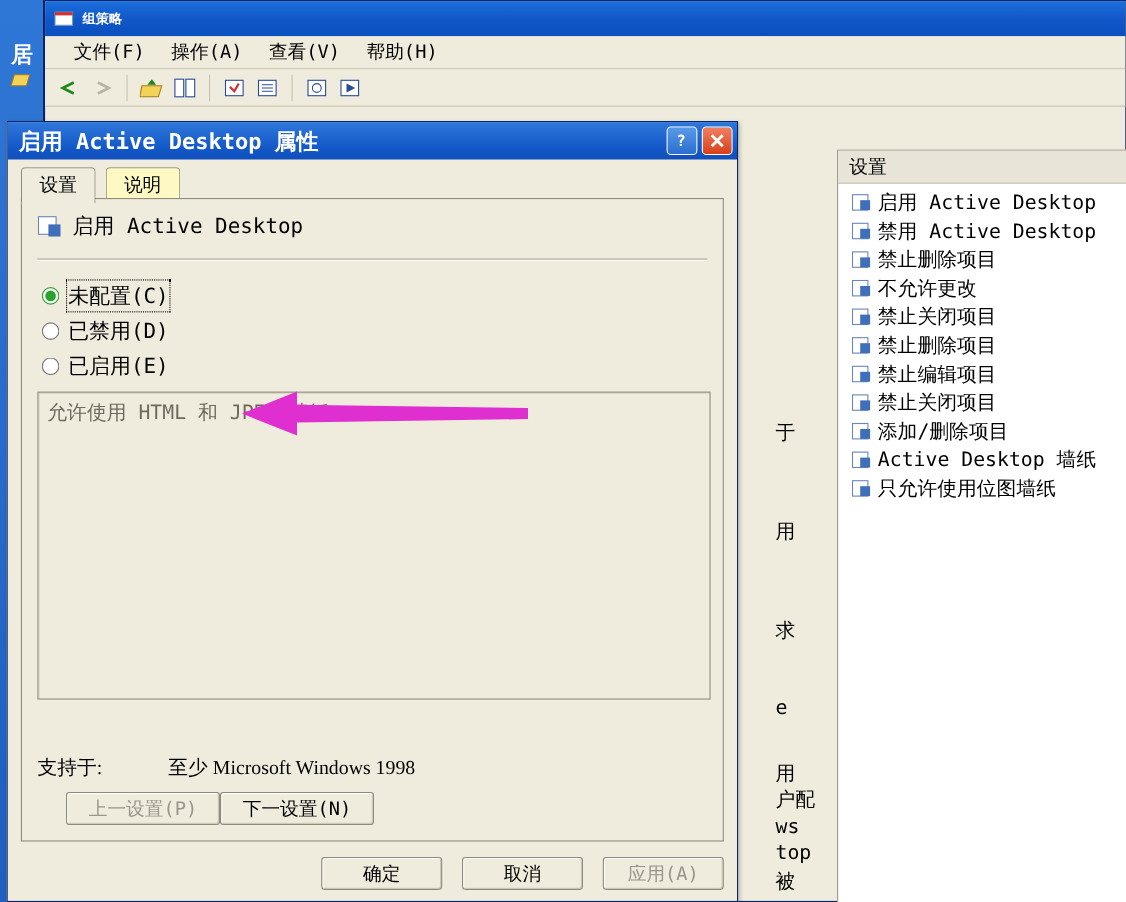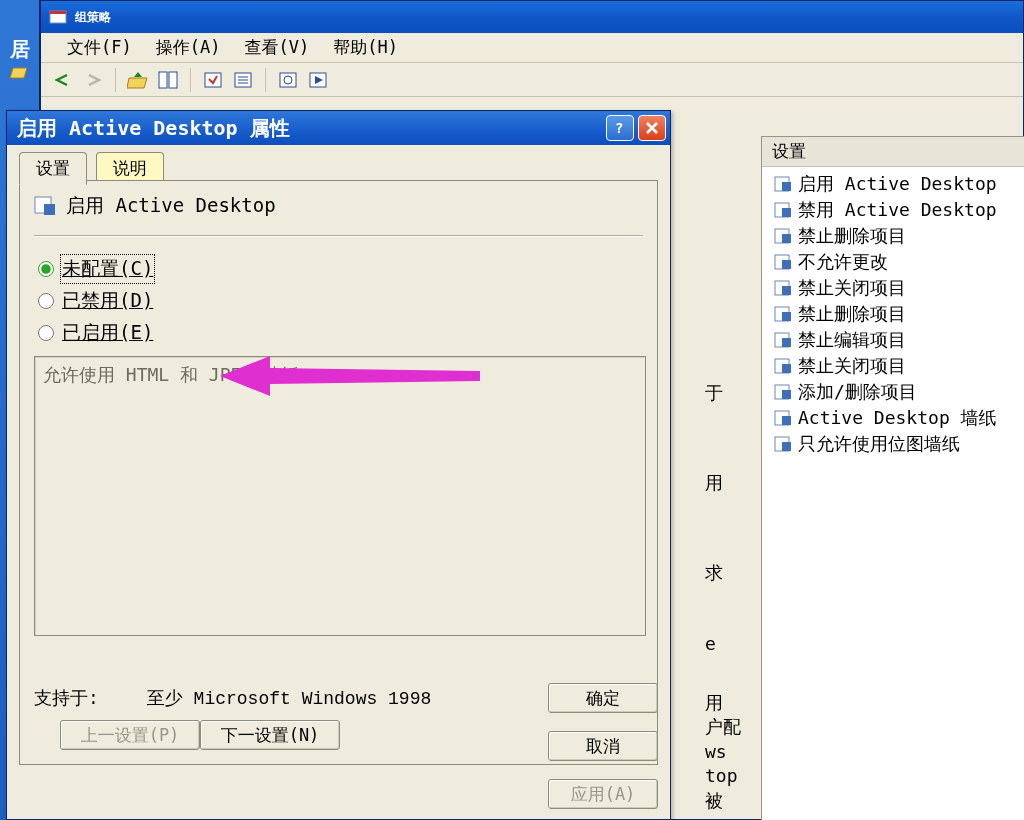--- a/index.html
+++ b/index.html
@@ -183,43 +183,42 @@
   }
   .policy-header .h-icon { width:22px; height:22px; }
   .hr { height: 1px; background: #b0aa98; margin: 6px 0 20px 0; box-shadow: 0 1px 0 #fff; }
 
   .radio-group { margin-left: 4px; }
   .radio-row {
     display: flex; align-items: center; gap: 8px;
     font-size: 19px;
     font-family: "SimSun","NSimSun",monospace;
     margin: 6px 0;
-    text-decoration: underline;
   }
   .radio-row input { width:16px; height:16px; margin:0; accent-color:#29a329;}
   .radio-label.focused { outline: 1px dotted #000; outline-offset: 1px; }
 
   .desc-box {
     margin-top: 10px;
     width: 612px; height: 280px;
     border: 1px solid #8e8a7d;
     background: #efecdd;
     box-shadow: inset 1px 1px 0 #d6d0bf;
     padding: 6px 8px;
     font-size: 18px;
     font-family: "SimSun","NSimSun",monospace;
     color: #6e6a5e;
   }
 
   .supported-row {
     position: absolute;
     left: 14px; bottom: 54px;
     font-size: 18px;
-    font-family: Liberation Mono, monospace;
-    display: flex; gap: 48px;
+    font-family: Liberation Serif, serif;
+    display: flex; gap: 60px;
   }
 
   .prevnext-row {
     position: absolute;
     left: 40px; bottom: 14px;
     display: flex; 
   }
   .xp-btn {
     min-width: 140px; height: 30px;
     border: 1px solid #8e8a7d;
@@ -229,21 +228,21 @@
     font-family: "SimSun","NSimSun",monospace;
     box-shadow: inset 1px 1px 0 #fff, inset -1px -1px 0 #cfc9b7;
     color: #000;
     display:inline-flex; align-items:center; justify-content:center;
   }
   .xp-btn.disabled { color: #9a958a; }
 
   .dlg-buttons {
     position: absolute;
     right: 12px; bottom: 10px;
-    display: flex; gap: 18px; flex-direction: column;
+    display: flex; gap: 18px;
   }
   .dlg-buttons .xp-btn { min-width: 110px; }
 
   
   .arrow {
     position: absolute;
     left: 200px; top: 170px;
     width: 260px; height: 50px;
     pointer-events: none;
   }

